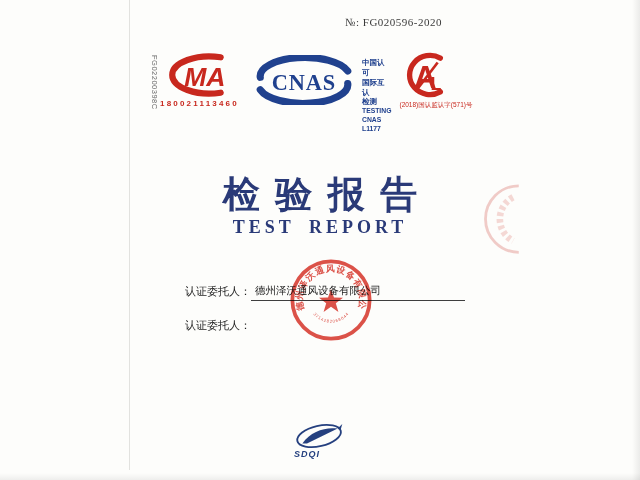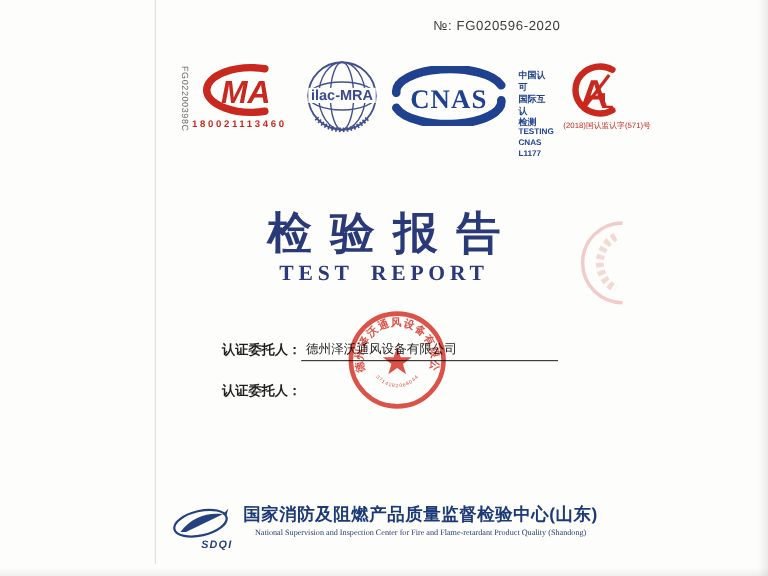--- a/index.html
+++ b/index.html
@@ -11,22 +11,22 @@
   .page{
     position:absolute;inset:0;background:#fdfdfb;
   }
   .edge-right{position:absolute;top:0;right:0;width:8px;height:100%;
     background:linear-gradient(to right,rgba(0,0,0,0),rgba(0,0,0,0.07));}
   .edge-bottom{position:absolute;left:0;bottom:0;width:100%;height:7px;
     background:linear-gradient(to bottom,rgba(0,0,0,0),rgba(0,0,0,0.06));}
   .spine-line{position:absolute;left:129px;top:0;width:1px;height:470px;background:#e2e2df;}
 
   
-  .report-no{position:absolute;left:345px;top:16px;font-family:Liberation Sans, sans-serif;
-    font-size:11px;color:#3a3a3a;letter-spacing:.5px;margin-left:16px;}
+  .report-no{position:absolute;left:345px;top:16px;font-family:Liberation Serif, serif;
+    font-size:11px;color:#3a3a3a;letter-spacing:.5px;}
   .vertical-code{position:absolute;left:150px;top:55px;writing-mode:vertical-rl;
     font-size:7.5px;color:#6a6a6a;letter-spacing:.5px;}
 
   
   .marks-row{position:absolute;left:160px;top:44px;width:300px;height:72px;
     display:flex;align-items:center;gap:8px;}
   .mark{display:flex;flex-direction:column;align-items:flex-start;}
   .cma-number{font-size:8px;color:#c8281e;font-weight:bold;letter-spacing:2.2px;margin-top:1px;}
   .cnas-caption{font-size:7.5px;font-weight:bold;color:#20418e;line-height:1.3;text-align:left;margin-top:32px;}
   .cnas-caption .latin{font-size:6.8px;}
@@ -35,33 +35,33 @@
   
   .title-zh{position:absolute;left:0;top:170px;width:100%;text-align:center;
     font-size:37px;font-weight:bold;color:#2a3a78;letter-spacing:.42em;margin-left:.21em;}
   .title-en{position:absolute;left:0;top:217px;width:100%;text-align:center;
     font-family:"Liberation Serif",serif;font-size:18px;font-weight:bold;color:#2a3a78;
     letter-spacing:.22em;word-spacing:.35em;}
 
   
   .form{position:absolute;left:185px;top:284px;width:280px;}
   .form-row{display:flex;align-items:flex-end;margin-bottom:17px;}
-  .form-label{font-size:11px;font-weight:700;color:#1e1e1e;white-space:nowrap;padding-bottom:2px;}
+  .form-label{font-size:11px;font-weight:400;color:#1e1e1e;white-space:nowrap;padding-bottom:2px;}
   .form-value{flex:1;border-bottom:1px solid #3e3e3e;font-family:"Liberation Mono",monospace;
     font-size:10.5px;color:#222;padding:0 0 2px 4px;white-space:nowrap;}
 
   
   .company-stamp{position:absolute;left:289px;top:258px;width:84px;height:84px;
     opacity:.88;mix-blend-mode:multiply;}
   .edge-stamp{position:absolute;left:470px;top:182px;width:50px;height:76px;opacity:.55;}
 
   
   .footer{position:absolute;left:0;top:419px;width:100%;display:flex;
     justify-content:center;align-items:flex-start;gap:9px;}
-  .footer-logo{display:flex;flex-direction:column;align-items:flex-end;margin-top:2px;}
+  .footer-logo{display:flex;flex-direction:column;align-items:flex-start;margin-top:2px;}
   .sdqi-text{font-size:9px;font-weight:bold;font-style:italic;color:#25407f;letter-spacing:1px;margin-top:-2px;}
   .footer-text{text-align:center;}
   .footer-zh{font-size:14.5px;font-weight:bold;color:#1c3a75;letter-spacing:.5px;}
   .footer-en{font-size:6.8px;color:#27406f;margin-top:3px;font-family:"Liberation Serif",serif;}
 </style>
 </head>
 <body>
 
 <div class="page">
   <div class="spine-line"></div>
@@ -75,31 +75,20 @@
   <div class="marks-row">
 
     <div class="mark">
       <svg width="86" height="46" viewBox="0 0 96 52">
         <path d="M 68 6 A 42 21 0 1 0 68 46" fill="none" stroke="#c8281e" stroke-width="7" stroke-linecap="round"></path>
         <text x="50" y="38" font-size="30" font-weight="bold" font-style="italic" fill="#c8281e" text-anchor="middle" font-family="Liberation Sans, sans-serif">MA</text>
       </svg>
       <div class="cma-number">180021113460</div>
     </div>
 
-    <div class="mark">
-      <svg width="62" height="62" viewBox="0 0 64 64">
-        <circle cx="32" cy="32" r="29" fill="none" stroke="#42508c" stroke-width="1.6"></circle>
-        <ellipse cx="32" cy="32" rx="10" ry="29" fill="none" stroke="#42508c" stroke-width="1.2"></ellipse>
-        <ellipse cx="32" cy="32" rx="20" ry="29" fill="none" stroke="#42508c" stroke-width="1.2"></ellipse>
-        <ellipse cx="32" cy="32" rx="29" ry="12" fill="none" stroke="#42508c" stroke-width="1.2"></ellipse>
-        <path d="M 10 54 A 29 29 0 0 0 54 54" fill="none" stroke="#42508c" stroke-width="4" stroke-dasharray="1.4,1.8" transform="translate(0,-3)"></path>
-        <rect x="3" y="25" width="58" height="13" fill="#fdfdfb"></rect>
-        <text x="32" y="35.5" font-size="12.5" font-weight="bold" fill="#3a4a8e" text-anchor="middle" font-family="Liberation Sans, sans-serif">ilac-MRA</text>
-      </svg>
-    </div>
 
     <div class="mark">
       <svg width="100" height="50" viewBox="0 0 110 56">
         <path d="M 6 25 A 50 21 0 0 1 104 18" fill="none" stroke="#20418e" stroke-width="8" stroke-linecap="round"></path>
         <path d="M 104 32 A 50 21 0 0 1 6 39" fill="none" stroke="#20418e" stroke-width="8" stroke-linecap="round"></path>
         <text x="55" y="39" font-size="25" font-weight="bold" fill="#20418e" text-anchor="middle" letter-spacing="1" font-family="Liberation Serif, serif">CNAS</text>
       </svg>
     </div>
 
     <div class="cnas-caption">
@@ -156,21 +145,17 @@
 
   <div class="footer">
     <div class="footer-logo">
       <svg width="52" height="30" viewBox="0 0 56 32">
         <ellipse cx="27" cy="16" rx="24" ry="11" fill="none" stroke="#25407f" stroke-width="2" transform="rotate(-13 27 16)"></ellipse>
         <path d="M 9 24 C 18 11 34 6 47 8 L 14 24 Z" fill="#25407f"></path>
         <path d="M 47 8 L 52 3 L 50 10 Z" fill="#25407f"></path>
       </svg>
       <div class="sdqi-text">SDQI</div>
     </div>
-    <div class="footer-text">
-      <div class="footer-zh">国家消防及阻燃产品质量监督检验中心(山东)</div>
-      <div class="footer-en">National Supervision and Inspection Center for Fire and Flame-retardant Product Quality (Shandong)</div>
-    </div>
   </div>
 
   <div class="edge-right"></div>
   <div class="edge-bottom"></div>
 </div>
 
 </body></html>

